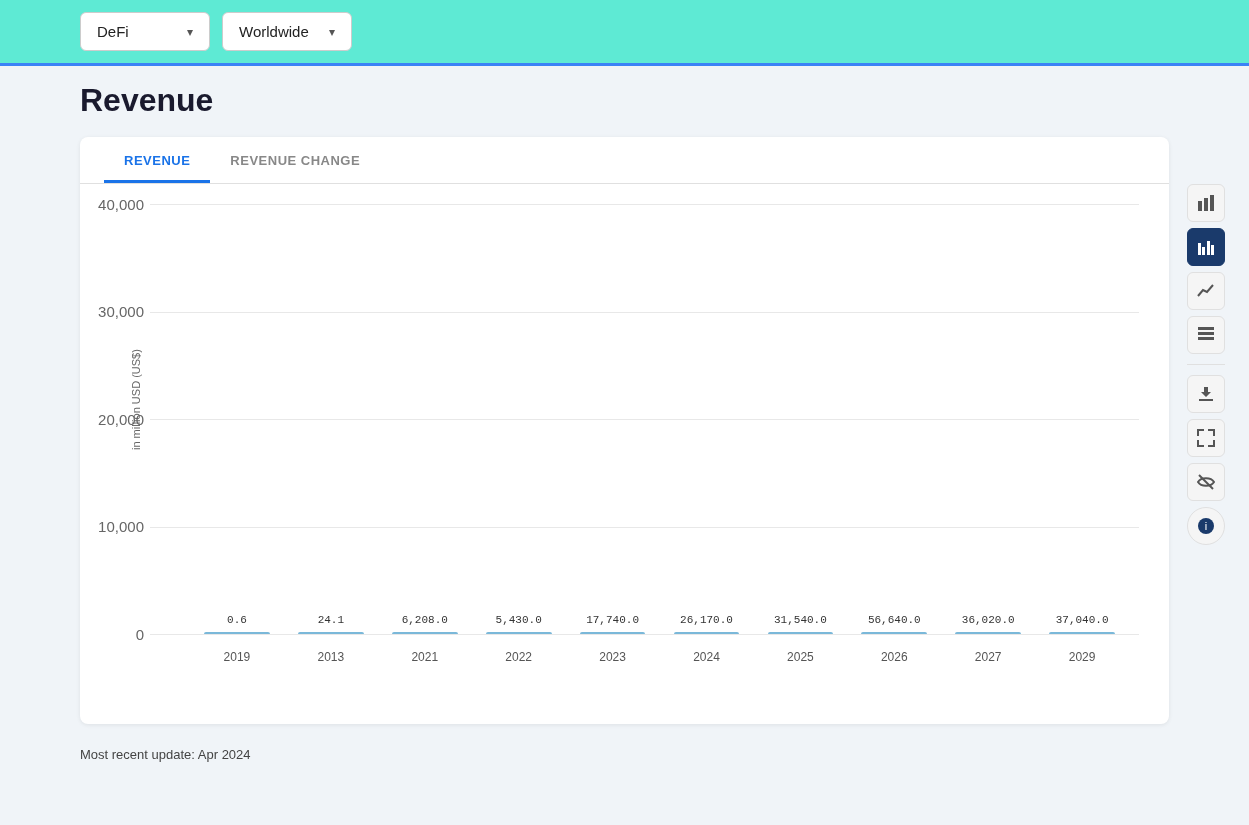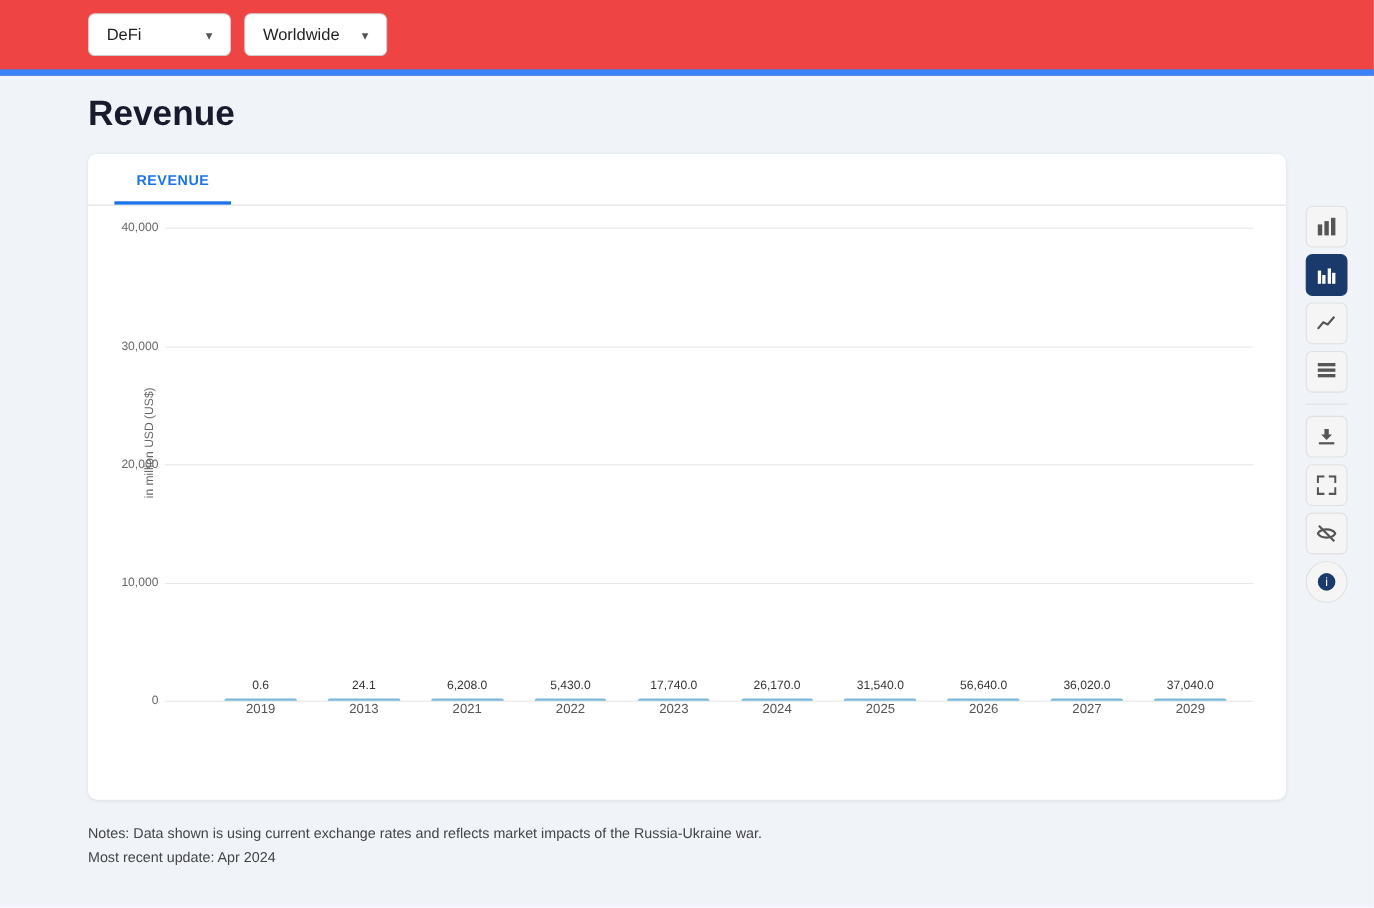--- a/index.html
+++ b/index.html
@@ -7,22 +7,22 @@
       font-family: Arial, sans-serif;
       background: #f0f4f8;
       min-height: 825px;
       overflow: hidden;
     }
     .top-bar {
       display: flex;
       align-items: center;
       gap: 12px;
       padding: 12px 80px;
-      background: #ef4444;
-      border-bottom: 6px solid #3b82f6;
+      background: #5eead4;
+      border-bottom: 3px solid #3b82f6;
     }
     .dropdown-btn {
       display: flex;
       align-items: center;
       justify-content: space-between;
       gap: 10px;
       background: #fff;
       border: 1px solid #ccc;
       border-radius: 6px;
       padding: 10px 16px;
@@ -115,42 +115,43 @@
       flex-direction: column;
       justify-content: space-between;
     }
     .y-line {
       display: flex;
       align-items: center;
       position: relative;
       width: 100%;
     }
     .y-tick {
-      font-size: 11px;
+      font-size: 15px;
       color: #666;
       position: absolute;
       right: calc(100% + 6px);
       white-space: nowrap;
     }
     .y-grid-line {
       position: absolute;
       left: 0; right: 0;
       height: 1px;
       background: #e8e8e8;
     }
     .bars-container {
       position: absolute;
       top: 0;
       left: 30px;
       right: 0;
       bottom: 30px;
       display: flex;
       align-items: flex-end;
-      justify-content: flex-end;
+      justify-content: space-between;
       padding: 0 10px;
+      font-family: Liberation Mono, monospace;
     }
     .bar-group {
       display: flex;
       flex-direction: column;
       align-items: center;
       gap: 4px;
       flex: 1;
     }
     .bar-label-top {
       font-size: 11px;
@@ -160,21 +161,21 @@
       margin-bottom: 2px;
     }
     .bar {
       background: #7ab8d9;
       width: 60%;
       border-radius: 2px 2px 0 0;
       min-height: 2px;
     }
     .x-axis-labels {
       position: absolute;
-      bottom: 16px;
+      bottom: 0;
       left: 30px;
       right: 0;
       display: flex;
       justify-content: flex-start;
       padding: 0 10px;
     }
     .x-label {
       flex: 1;
       text-align: center;
       font-size: 12px;
@@ -232,20 +233,21 @@
   </button>
 </div>
 
 <div class="page-title-bar">
   <h1 class="page-title">Revenue</h1>
 </div>
 
 <div class="chart-card">
   <div class="tabs">
     <div class="tab active">REVENUE</div>
+    <div class="tab">REVENUE CHANGE</div>
   </div>
 
   <div class="chart-area">
     <span class="y-label">in million USD (US$)</span>
 
     <div class="chart-inner">
 
       <div class="y-axis-lines">
         <div class="y-line" style="position:relative;width:100%;">
           <span class="y-tick">40,000</span>
@@ -379,15 +381,14 @@
         <svg width="18" height="18" viewBox="0 0 18 18" fill="currentColor">
             <circle cx="9" cy="9" r="8" fill="#1a3a6b"></circle>
             <text x="9" y="13" text-anchor="middle" fill="white" font-size="11" font-family="Arial">i</text>
           </svg>
       </button>
     </div>
   </div>
 </div>
 
 <div class="notes-section">
-  <div>Notes: Data shown is using current exchange rates and reflects market impacts of the Russia-Ukraine war.</div>
   <div>Most recent update: Apr 2024</div>
 </div>
 
 </body></html>

